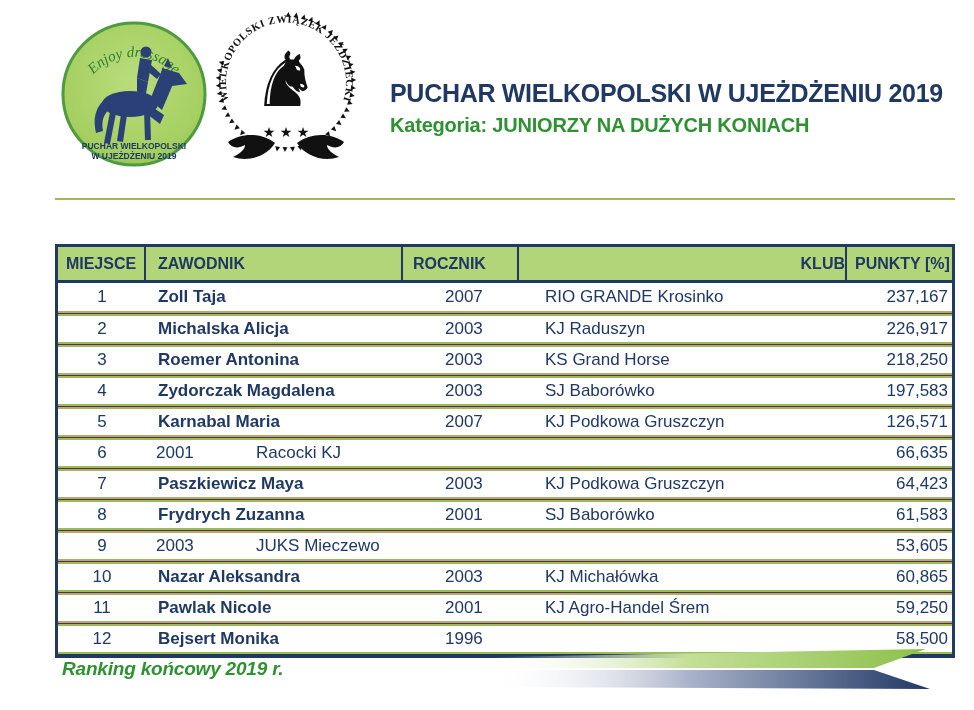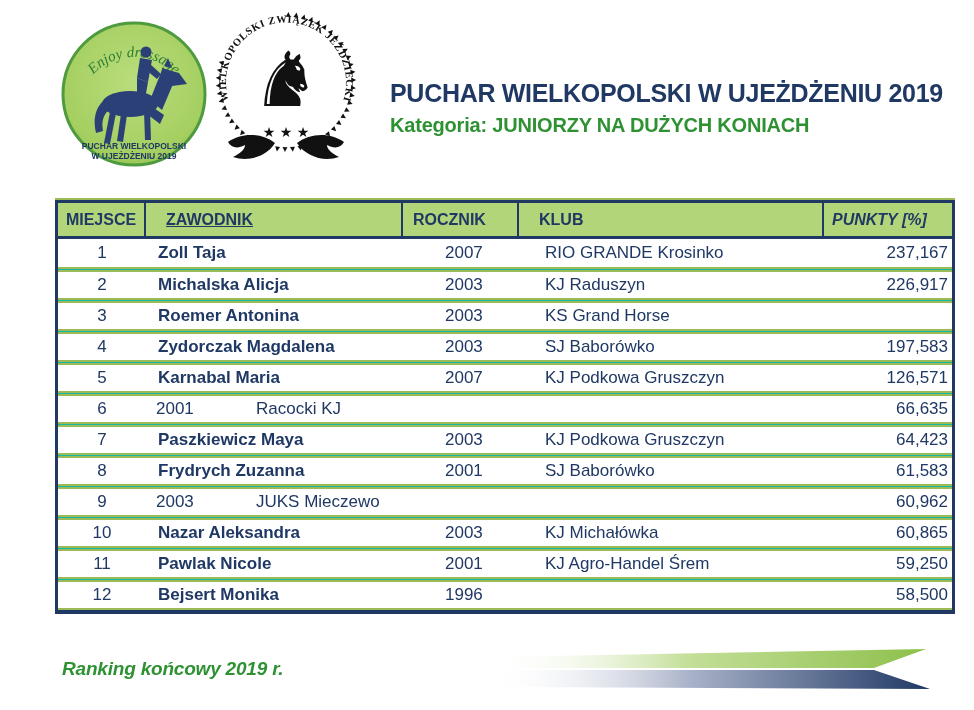--- a/index.html
+++ b/index.html
@@ -15,33 +15,33 @@
   }
   .sub-title{
     font-size:20px;font-weight:bold;color:#2e9132;margin-top:6px;letter-spacing:-0.2px;
   }
   .table-wrap{
     position:absolute;left:55px;top:198px;width:900px;
     border-top:2px solid #9cba55;
     box-sizing:border-box;
   }
   .table-box{
-    border:3px solid #1f3864;border-bottom-width:4px;background:#14b8a6;
+    border:3px solid #1f3864;border-bottom-width:4px;background:#701a75;margin-top:44px;
   }
   .theader{display:flex;background:#b2d57a;border-bottom:3px solid #1f3864;}
   .hcell{
     height:33px;line-height:33px;font-weight:bold;font-size:16px;color:#1f3864;
     box-sizing:border-box;border-right:2px solid #1f3864;white-space:nowrap;
   }
   .hcell:last-child{border-right:none;}
   .c1{width:88px;text-align:center;}
-  .c2{width:257px;padding-left:20px;text-decoration:underline;}
+  .c2{width:257px;padding-left:12px;}
   .c3{width:116px;padding-left:10px;}
-  .c4{width:305px;padding-left:20px;}
-  .c5{flex:1;padding-left:8px;font-style:italic;}
+  .c4{width:328px;padding-left:14px;text-align:right;}
+  .c5{flex:1;padding-left:8px;}
   .trow{
     display:flex;height:26px;line-height:26px;
     border-top:2px solid #9cba55;border-bottom:2px solid #9cba55;
     margin-top:1px;background:#ffffff;
   }
   .trow:first-child{border-top:none;margin-top:0;height:28px;line-height:28px;}
   .cell{color:#1f3864;font-size:17px;box-sizing:border-box;white-space:nowrap;}
   .cell-miejsce{width:88px;text-align:center;}
   .cell-zawodnik{width:289px;padding-left:12px;font-weight:bold;}
   .cell-rocznik{width:100px;padding-left:10px;}
@@ -139,20 +139,21 @@
           <div class="cell cell-zawodnik">Michalska Alicja</div>
           <div class="cell cell-rocznik">2003</div>
           <div class="cell cell-klub">KJ Raduszyn</div>
           <div class="cell cell-punkty">226,917</div>
         </div>
         <div class="trow">
           <div class="cell cell-miejsce">3</div>
           <div class="cell cell-zawodnik">Roemer Antonina</div>
           <div class="cell cell-rocznik">2003</div>
           <div class="cell cell-klub">KS Grand Horse</div>
+          <div class="cell cell-punkty">218,250</div>
         </div>
         <div class="trow">
           <div class="cell cell-miejsce">4</div>
           <div class="cell cell-zawodnik">Zydorczak Magdalena</div>
           <div class="cell cell-rocznik">2003</div>
           <div class="cell cell-klub">SJ Baborówko</div>
           <div class="cell cell-punkty">197,583</div>
         </div>
         <div class="trow">
           <div class="cell cell-miejsce">5</div>
@@ -178,21 +179,21 @@
           <div class="cell cell-miejsce">8</div>
           <div class="cell cell-zawodnik">Frydrych Zuzanna</div>
           <div class="cell cell-rocznik">2001</div>
           <div class="cell cell-klub">SJ Baborówko</div>
           <div class="cell cell-punkty">61,583</div>
         </div>
         <div class="trow">
           <div class="cell cell-miejsce">9</div>
           <div class="cell cell-rocznik">2003</div>
           <div class="cell cell-klub">JUKS Mieczewo</div>
-          <div class="cell cell-punkty">60,962</div>
+          <div class="cell cell-punkty">53,605</div>
         </div>
         <div class="trow">
           <div class="cell cell-miejsce">10</div>
           <div class="cell cell-zawodnik">Nazar Aleksandra</div>
           <div class="cell cell-rocznik">2003</div>
           <div class="cell cell-klub">KJ Michałówka</div>
           <div class="cell cell-punkty">60,865</div>
         </div>
         <div class="trow">
           <div class="cell cell-miejsce">11</div>

